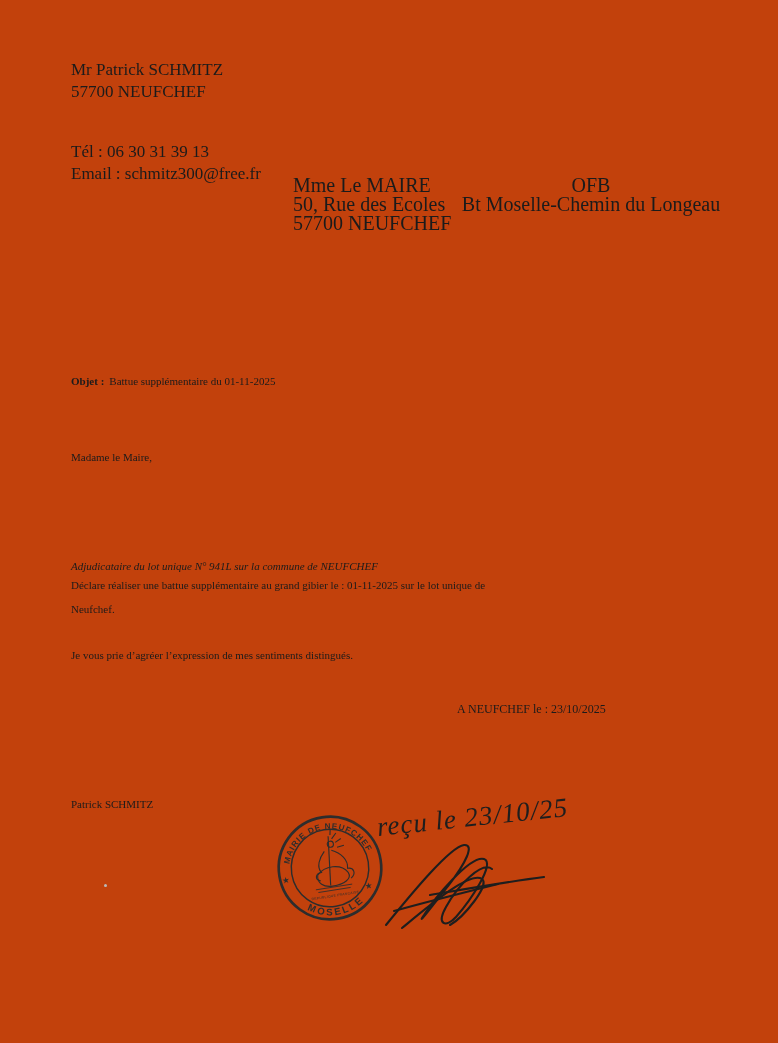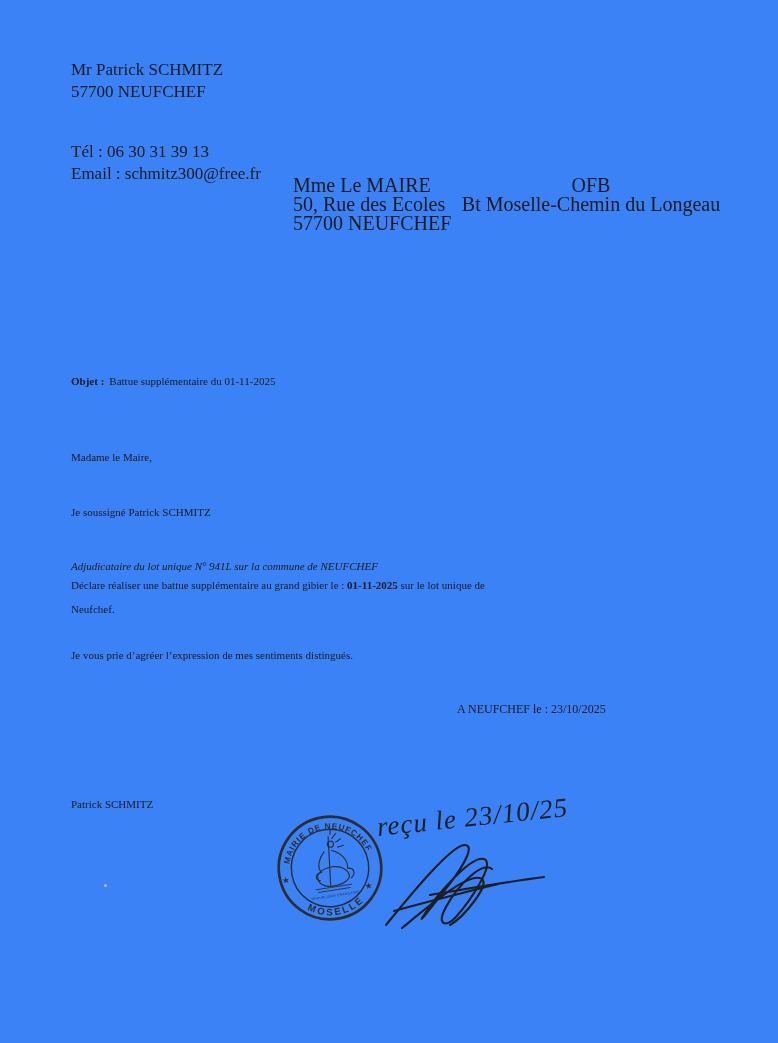--- a/index.html
+++ b/index.html
@@ -1,20 +1,20 @@
 <!DOCTYPE html>
 <html><head>
 <meta charset="utf-8">
 <style>
   html, body { margin: 0; padding: 0; background: #ffffff; }
   .page {
     position: relative;
     width: 778px;
     height: 1043px;
-    background: #3b82f6;
+    background: #c2410c;
     font-family: "Liberation Serif", "DejaVu Serif", serif;
     color: #1b1b1b;
     overflow: hidden;
   }
   .abs { position: absolute; }
   .sender {
     left: 71px; top: 59px;
     font-size: 17px; line-height: 21.5px;
   }
   .contact {
@@ -31,21 +31,21 @@
   .line { left: 71px; font-size: 11px; }
   .subject-line { top: 375px; }
   .subject-label { font-weight: bold; margin-right: 5px; }
   .salutation { top: 451px; }
   .para1 { top: 506px; }
   .para2 { top: 560px; font-style: italic; }
   .para3 { top: 573px; width: 640px; line-height: 24px; }
   .closing { top: 649px; }
   .dateline { left: 457px; top: 702px; font-size: 12px; }
   .sig-name { top: 798px; }
-  .bold { font-weight: bold; margin-top: 16px; }
+  .bold { font-weight: normal; margin-top: 16px; }
   .stamp-svg {
     left: 276px; top: 814px;
     width: 108px; height: 108px;
     transform: rotate(-9deg);
   }
   .stamp-svg text { font-family: "Liberation Sans", sans-serif; fill: #2d2d2d; }
   .stamp-line { fill: none; stroke: #2d2d2d; }
   .received-note {
     left: 377px; top: 812px;
     font-size: 27px;
@@ -96,21 +96,20 @@
     <div>OFB</div>
     <div>Bt Moselle-Chemin du Longeau</div>
   </div>
 
   <div class="abs line subject-line">
     <span class="subject-label">Objet :</span><span>Battue supplémentaire du 01-11-2025</span>
   </div>
 
   <div class="abs line salutation">Madame le Maire,</div>
 
-  <div class="abs line para1">Je soussigné Patrick SCHMITZ</div>
   <div class="abs line para2">Adjudicataire du lot unique N° 941L sur la commune de NEUFCHEF</div>
   <div class="abs line para3">
     <span>Déclare réaliser une battue supplémentaire au grand gibier le : </span><span class="bold">01-11-2025</span><span> sur le lot unique de</span><br>
     <span>Neufchef.</span>
   </div>
   <div class="abs line closing">Je vous prie d’agréer l’expression de mes sentiments distingués.</div>
 
   <div class="abs dateline">A NEUFCHEF le : 23/10/2025</div>
 
   <div class="abs line sig-name">Patrick SCHMITZ</div>

